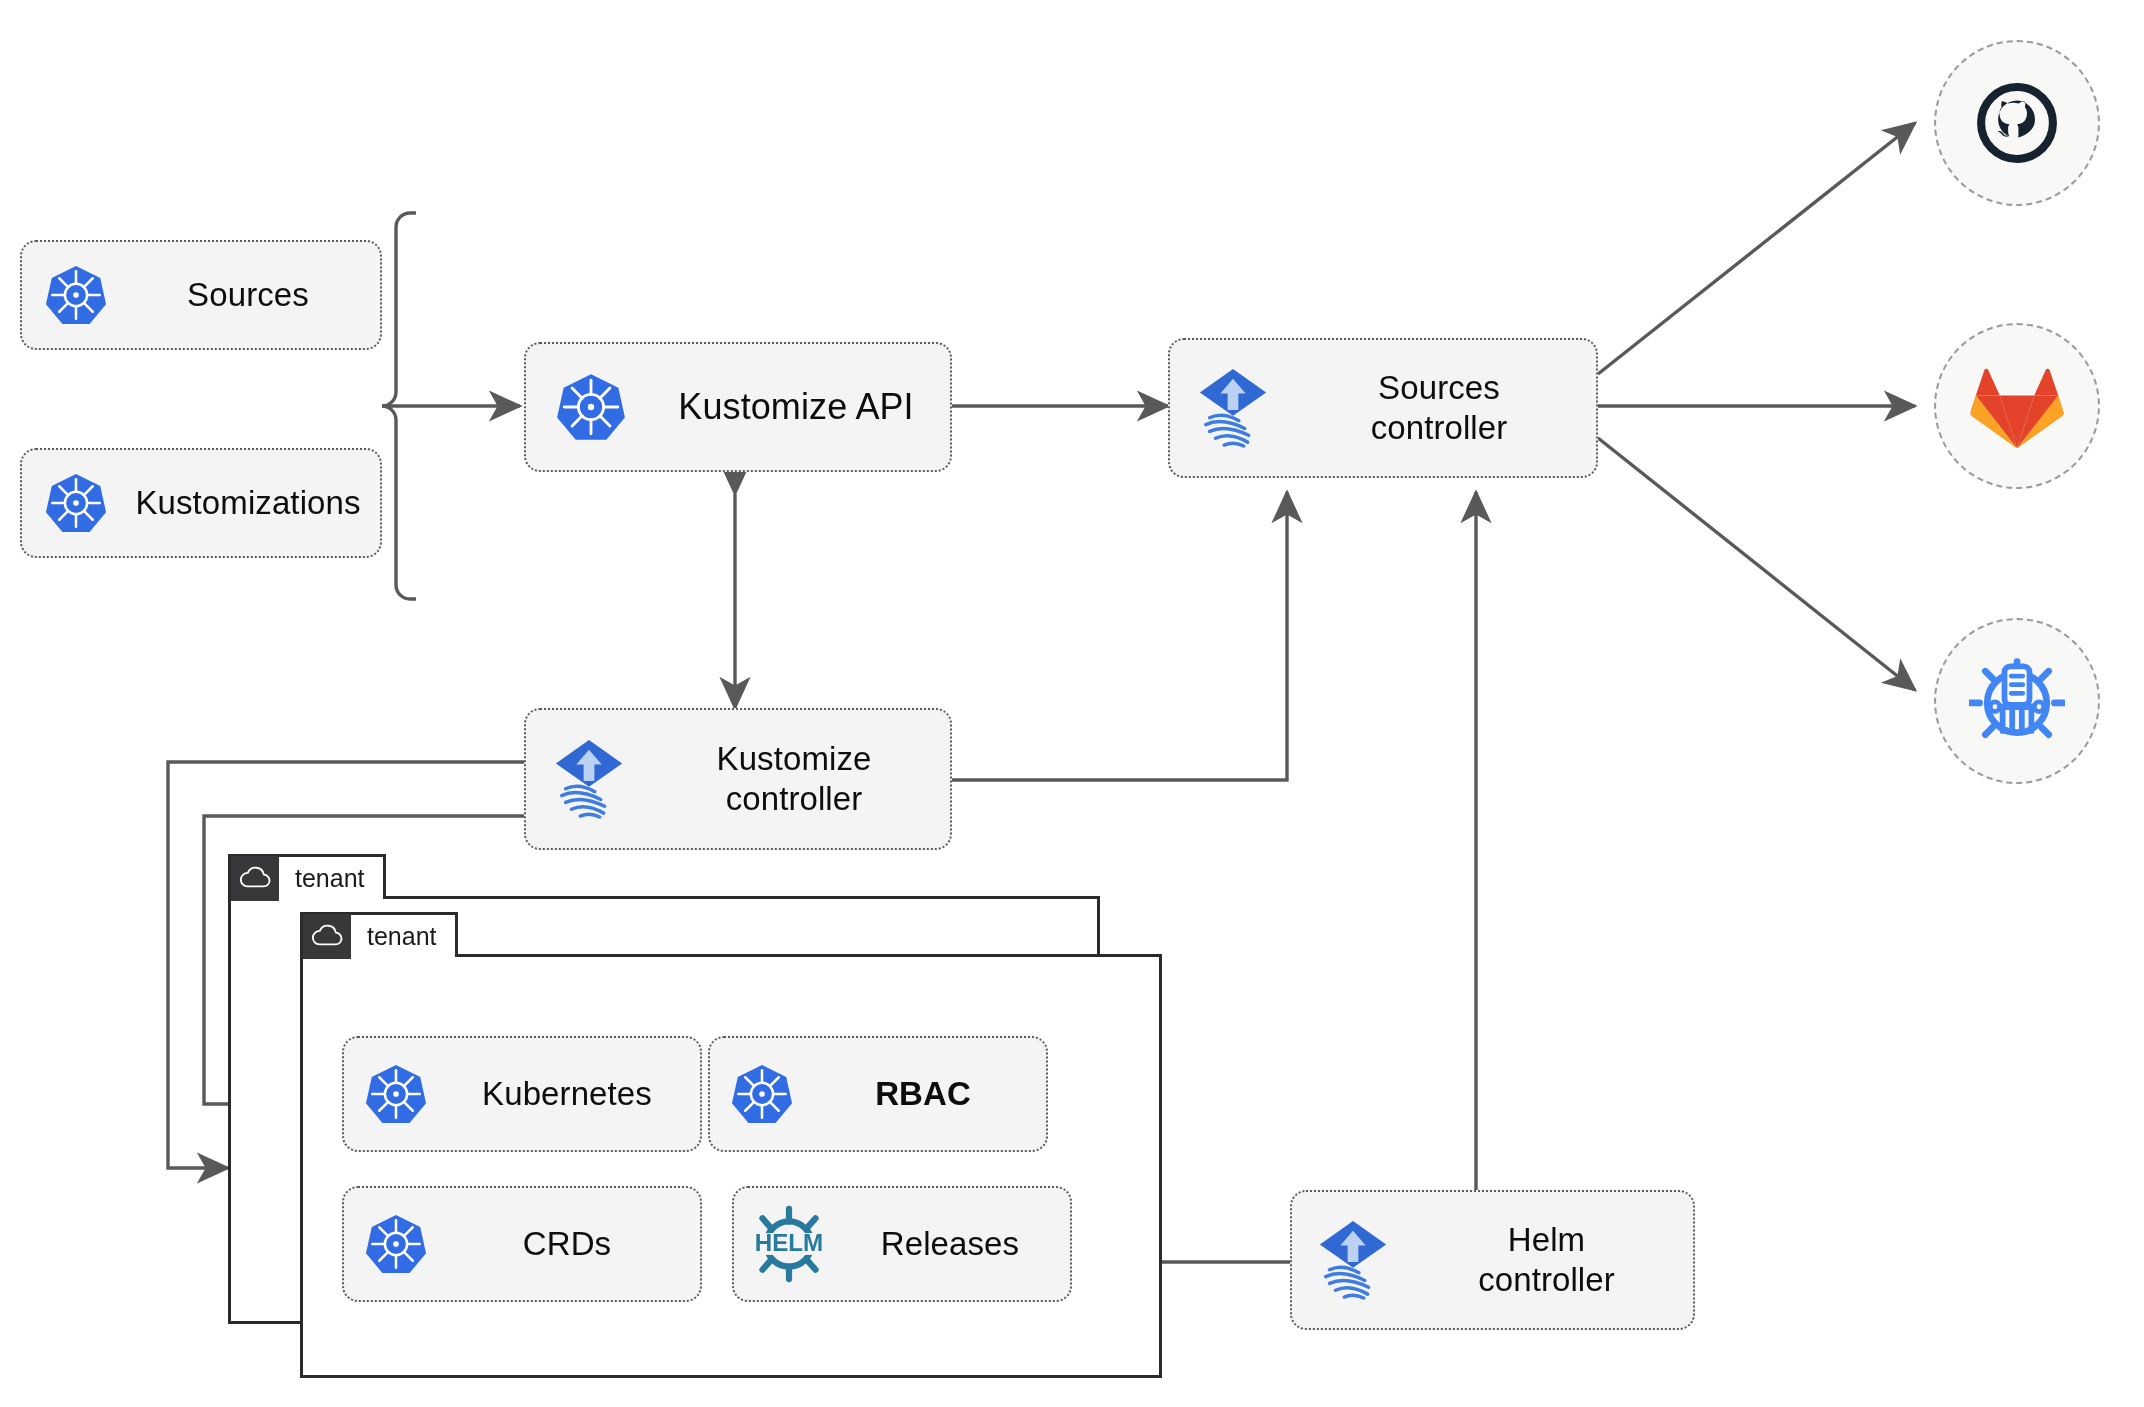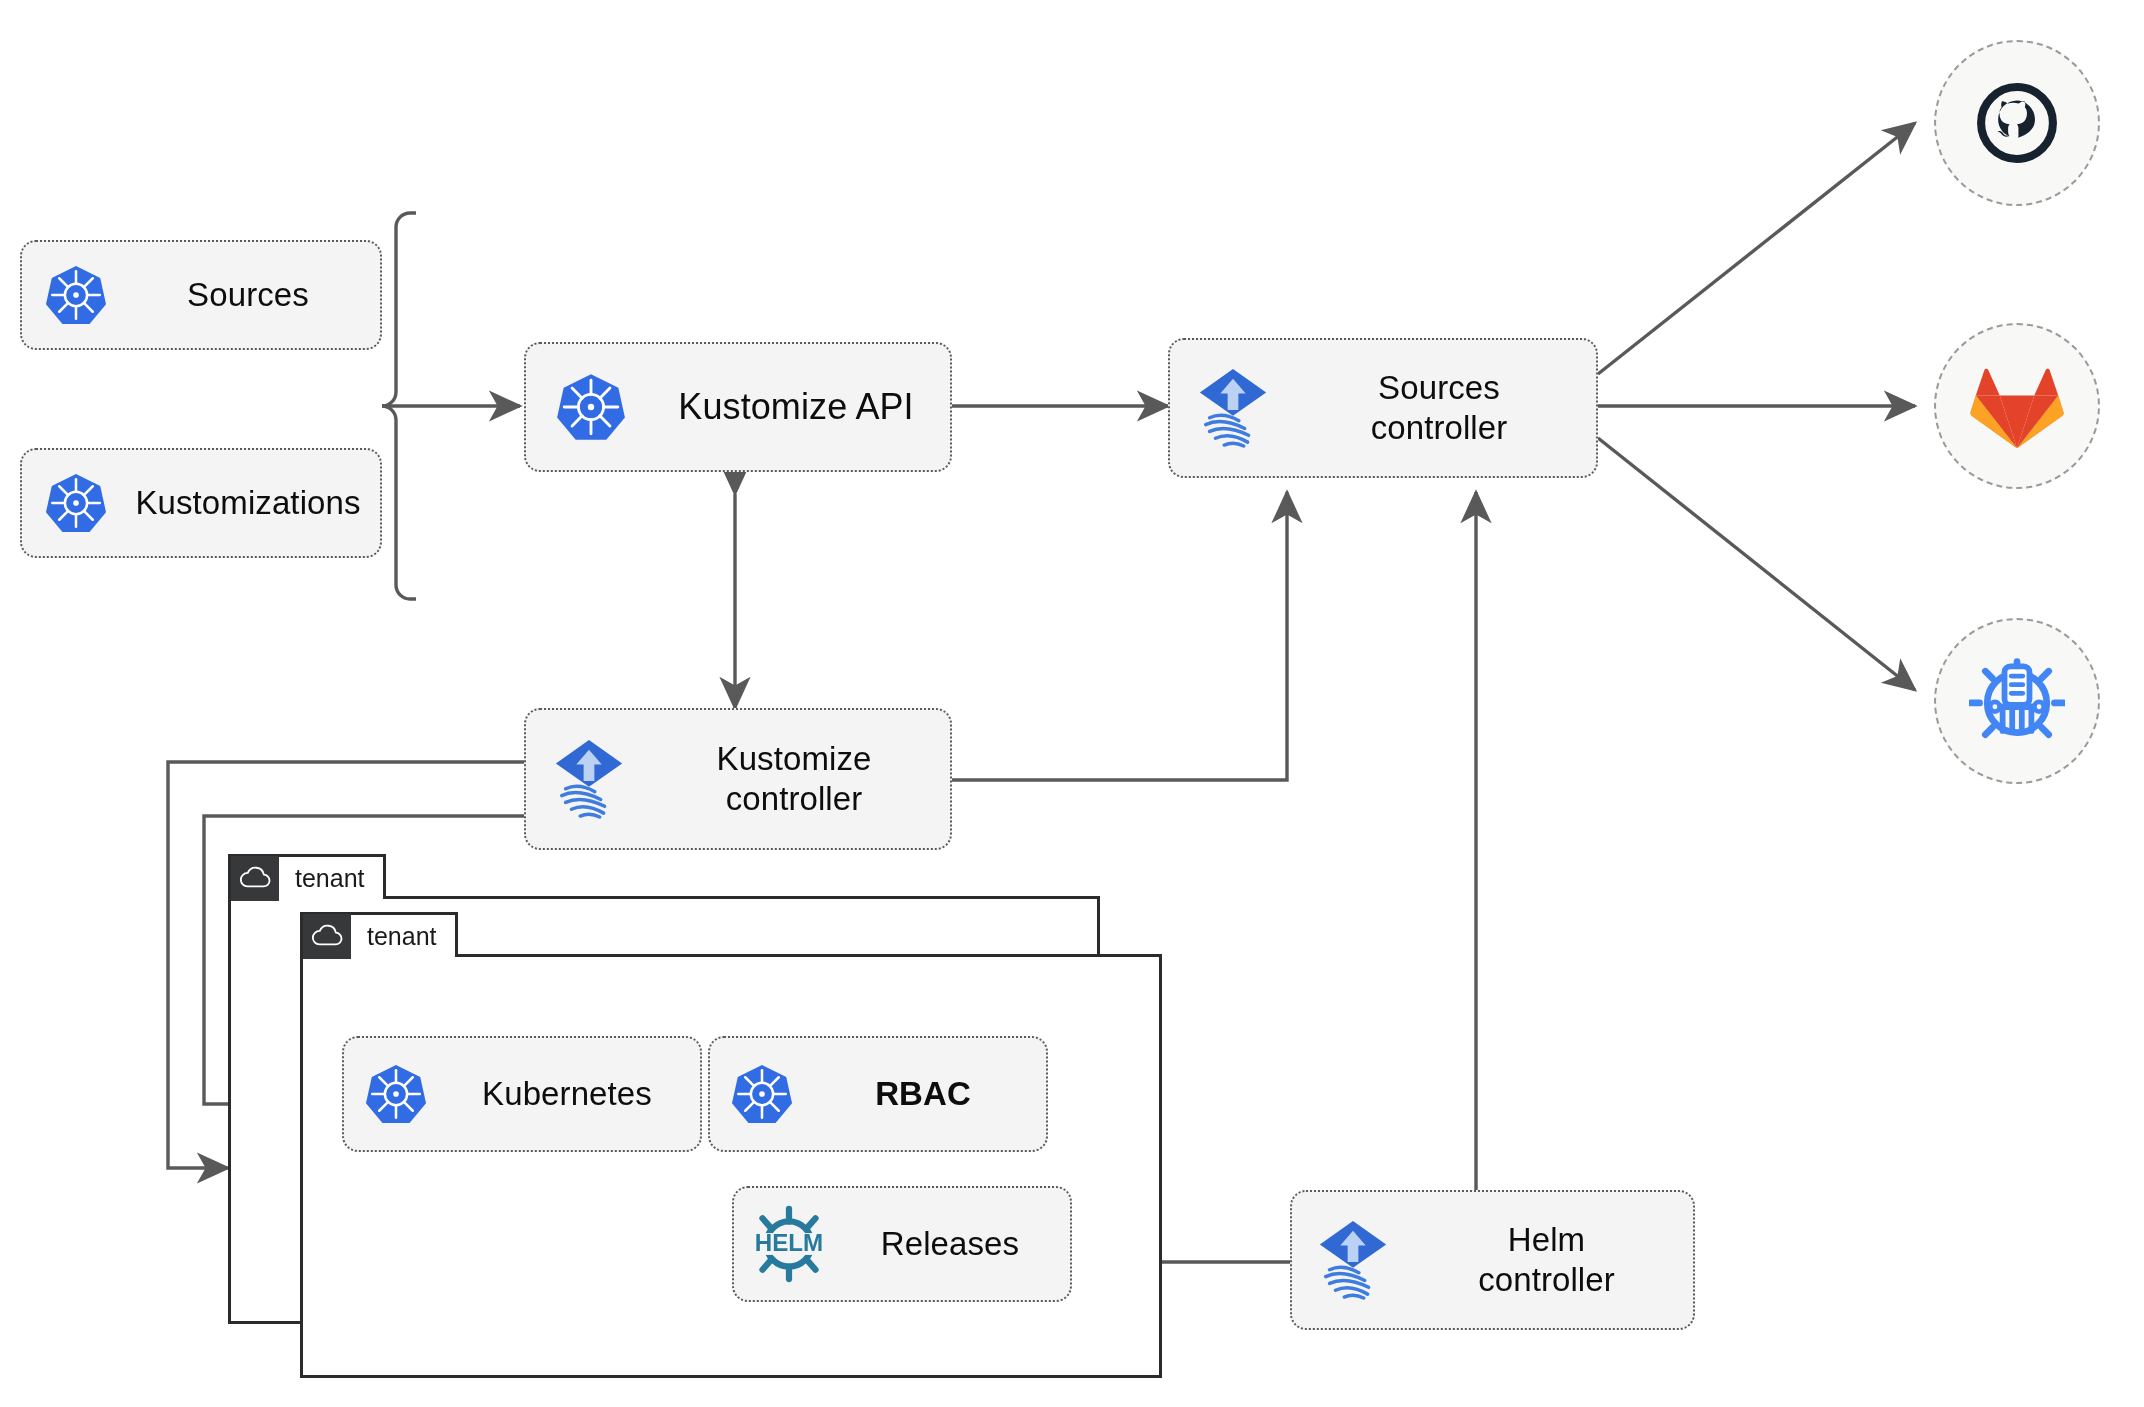--- a/index.html
+++ b/index.html
@@ -359,20 +359,40 @@
           <path d="M23.9 23.9 L14.7 14.7"></path>
             <path d="M40.1 40.1 L49.3 49.3"></path>
           <path d="M23.9 40.1 L14.7 49.3"></path>
             <path d="M40.1 23.9 L49.3 14.7"></path>
         </g>
       </svg>
     </span>
     <span class="lbl">RBAC</span>
   </div>
 
+  <div class="node" style="left:342px;top:1186px;width:360px;height:116px;z-index:5;">
+    <span class="ico" style="width:104px;">
+      <svg width="62" height="62" viewBox="0 0 64 64">
+        <path d="M32 2 L57 14.5 L63 41.5 L46 62 L18 62 L1 41.5 L7 14.5 Z" fill="#326CE5"></path>
+        <g fill="none" stroke="#ffffff" stroke-width="2.6" stroke-linecap="round">
+          <circle cx="32" cy="32" r="11.5"></circle>
+          <circle cx="32" cy="32" r="2.9" fill="#ffffff" stroke="none"></circle>
+          <path d="M32 20.5 V7.5"></path>
+            <path d="M32 43.5 V56.5"></path>
+          <path d="M20.5 32 H7.5"></path>
+            <path d="M43.5 32 H56.5"></path>
+          <path d="M23.9 23.9 L14.7 14.7"></path>
+            <path d="M40.1 40.1 L49.3 49.3"></path>
+          <path d="M23.9 40.1 L14.7 49.3"></path>
+            <path d="M40.1 23.9 L49.3 14.7"></path>
+        </g>
+      </svg>
+    </span>
+    <span class="lbl">CRDs</span>
+  </div>
 
   <div class="node" style="left:732px;top:1186px;width:340px;height:116px;z-index:5;">
     <span class="ico" style="width:110px;position:relative;">
       <svg width="78" height="78" viewBox="0 0 100 100">
         <g fill="none" stroke="#277A9D" stroke-width="8" stroke-linecap="round">
           <circle cx="50" cy="50" r="29"></circle>
           <path d="M50 21 V5"></path>
             <path d="M50 79 V95"></path>
           <path d="M26.5 29 L16 17"></path>
             <path d="M73.5 29 L84 17"></path>

